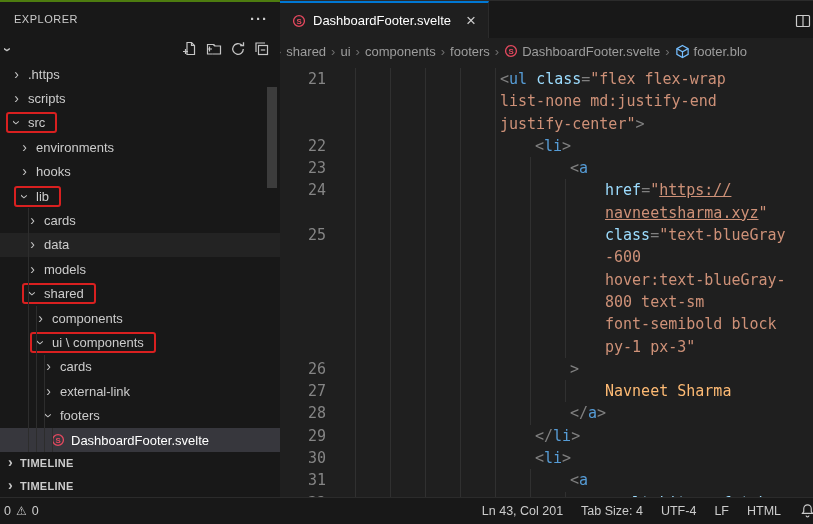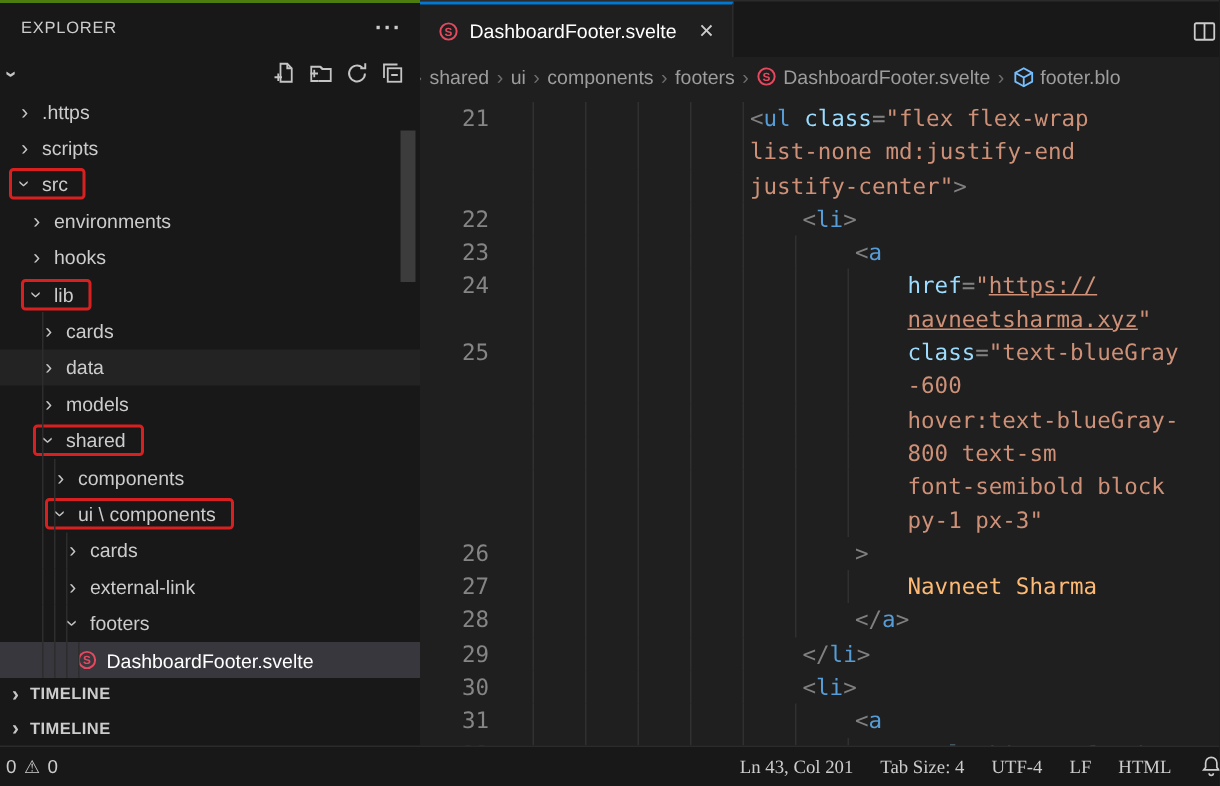--- a/index.html
+++ b/index.html
@@ -64,21 +64,21 @@
   .tok-x{color:#fdba74}
 
   
   .statusbar{position:absolute;left:0;bottom:0;width:813px;height:27px;background:#181818;
     border-top:1px solid #2b2b2b;display:flex;align-items:center;color:#cccccc;font-size:12.5px;
     box-sizing:border-box;}
   .sb-left{display:flex;align-items:center;gap:5px;padding-left:4px;}
   .sb-left span{cursor:pointer;}
   .warn-ic{font-size:12px;}
   .sb-right{margin-left:auto;display:flex;align-items:center;gap:18px;padding-right:32px;}
-  .sb-right span{cursor:pointer;white-space:nowrap;font-family:Liberation Serif, serif;}
+  .sb-right span{cursor:pointer;white-space:nowrap;}
   .bell{position:absolute;right:-2px;top:5px;display:inline-flex;cursor:pointer;}
 </style>
 </head>
 <body>
 
 <div class="app">
 
   <aside class="sidebar">
     <div class="sb-header">
       <span>EXPLORER</span>

